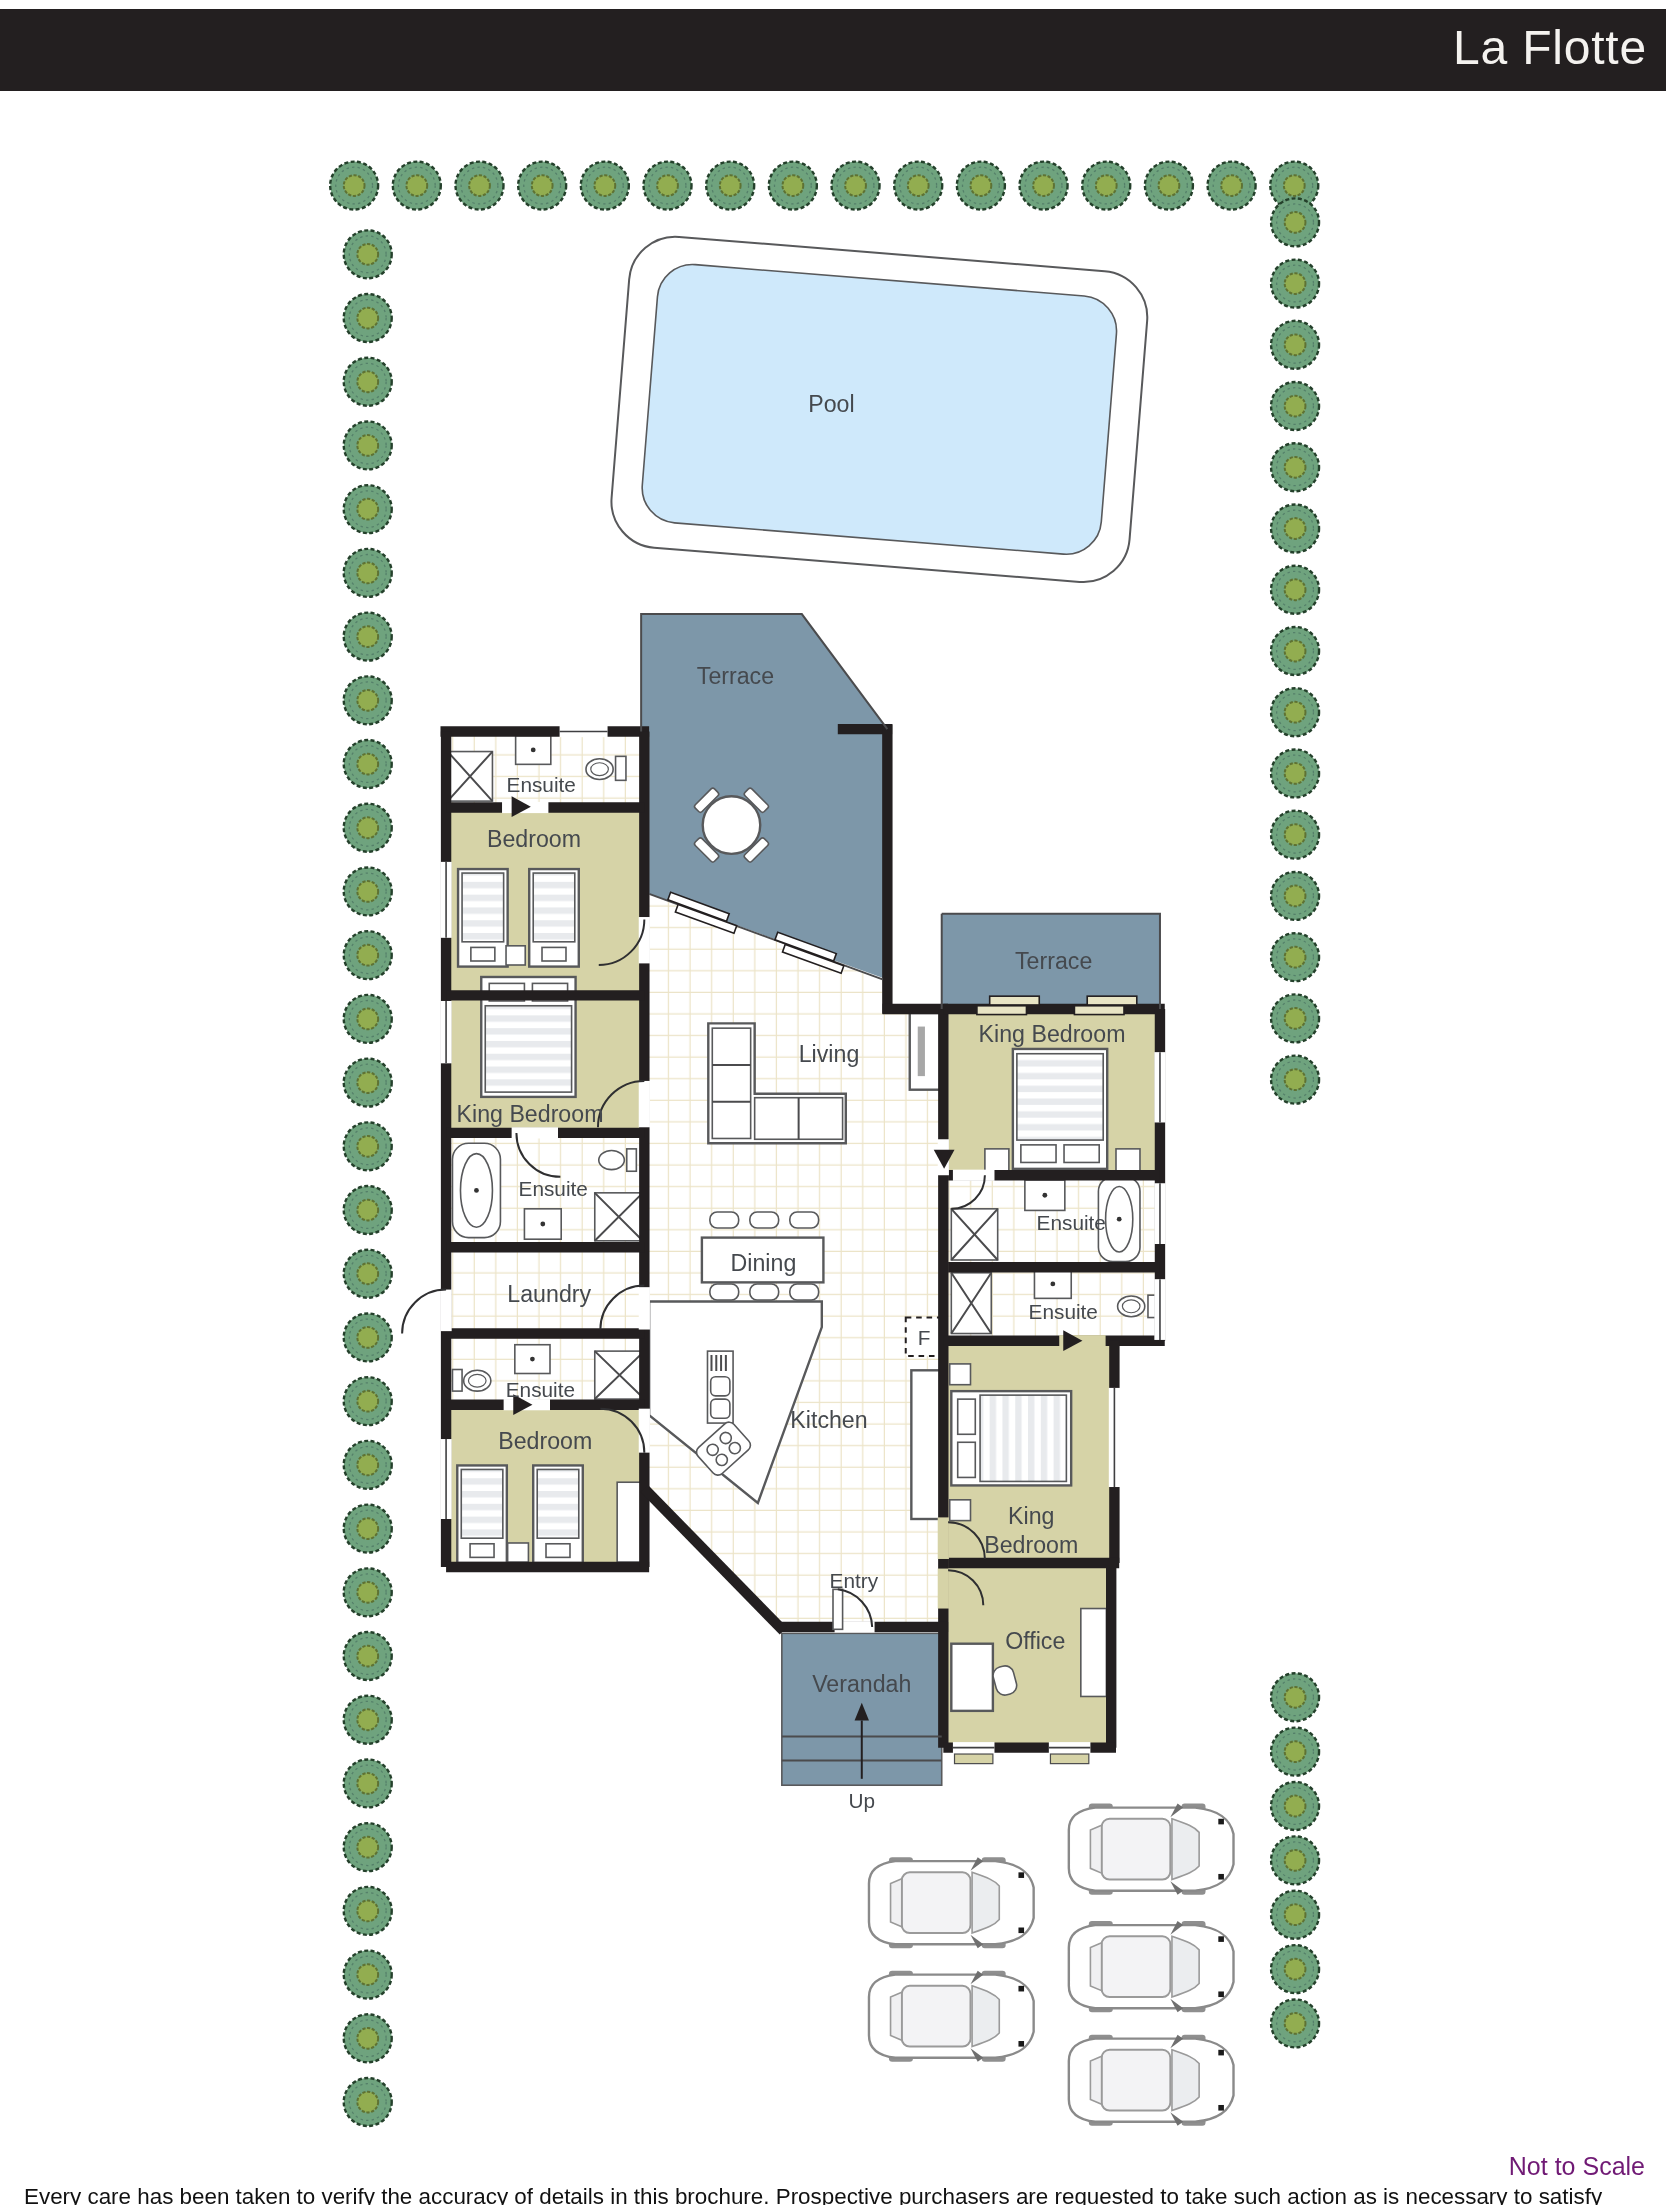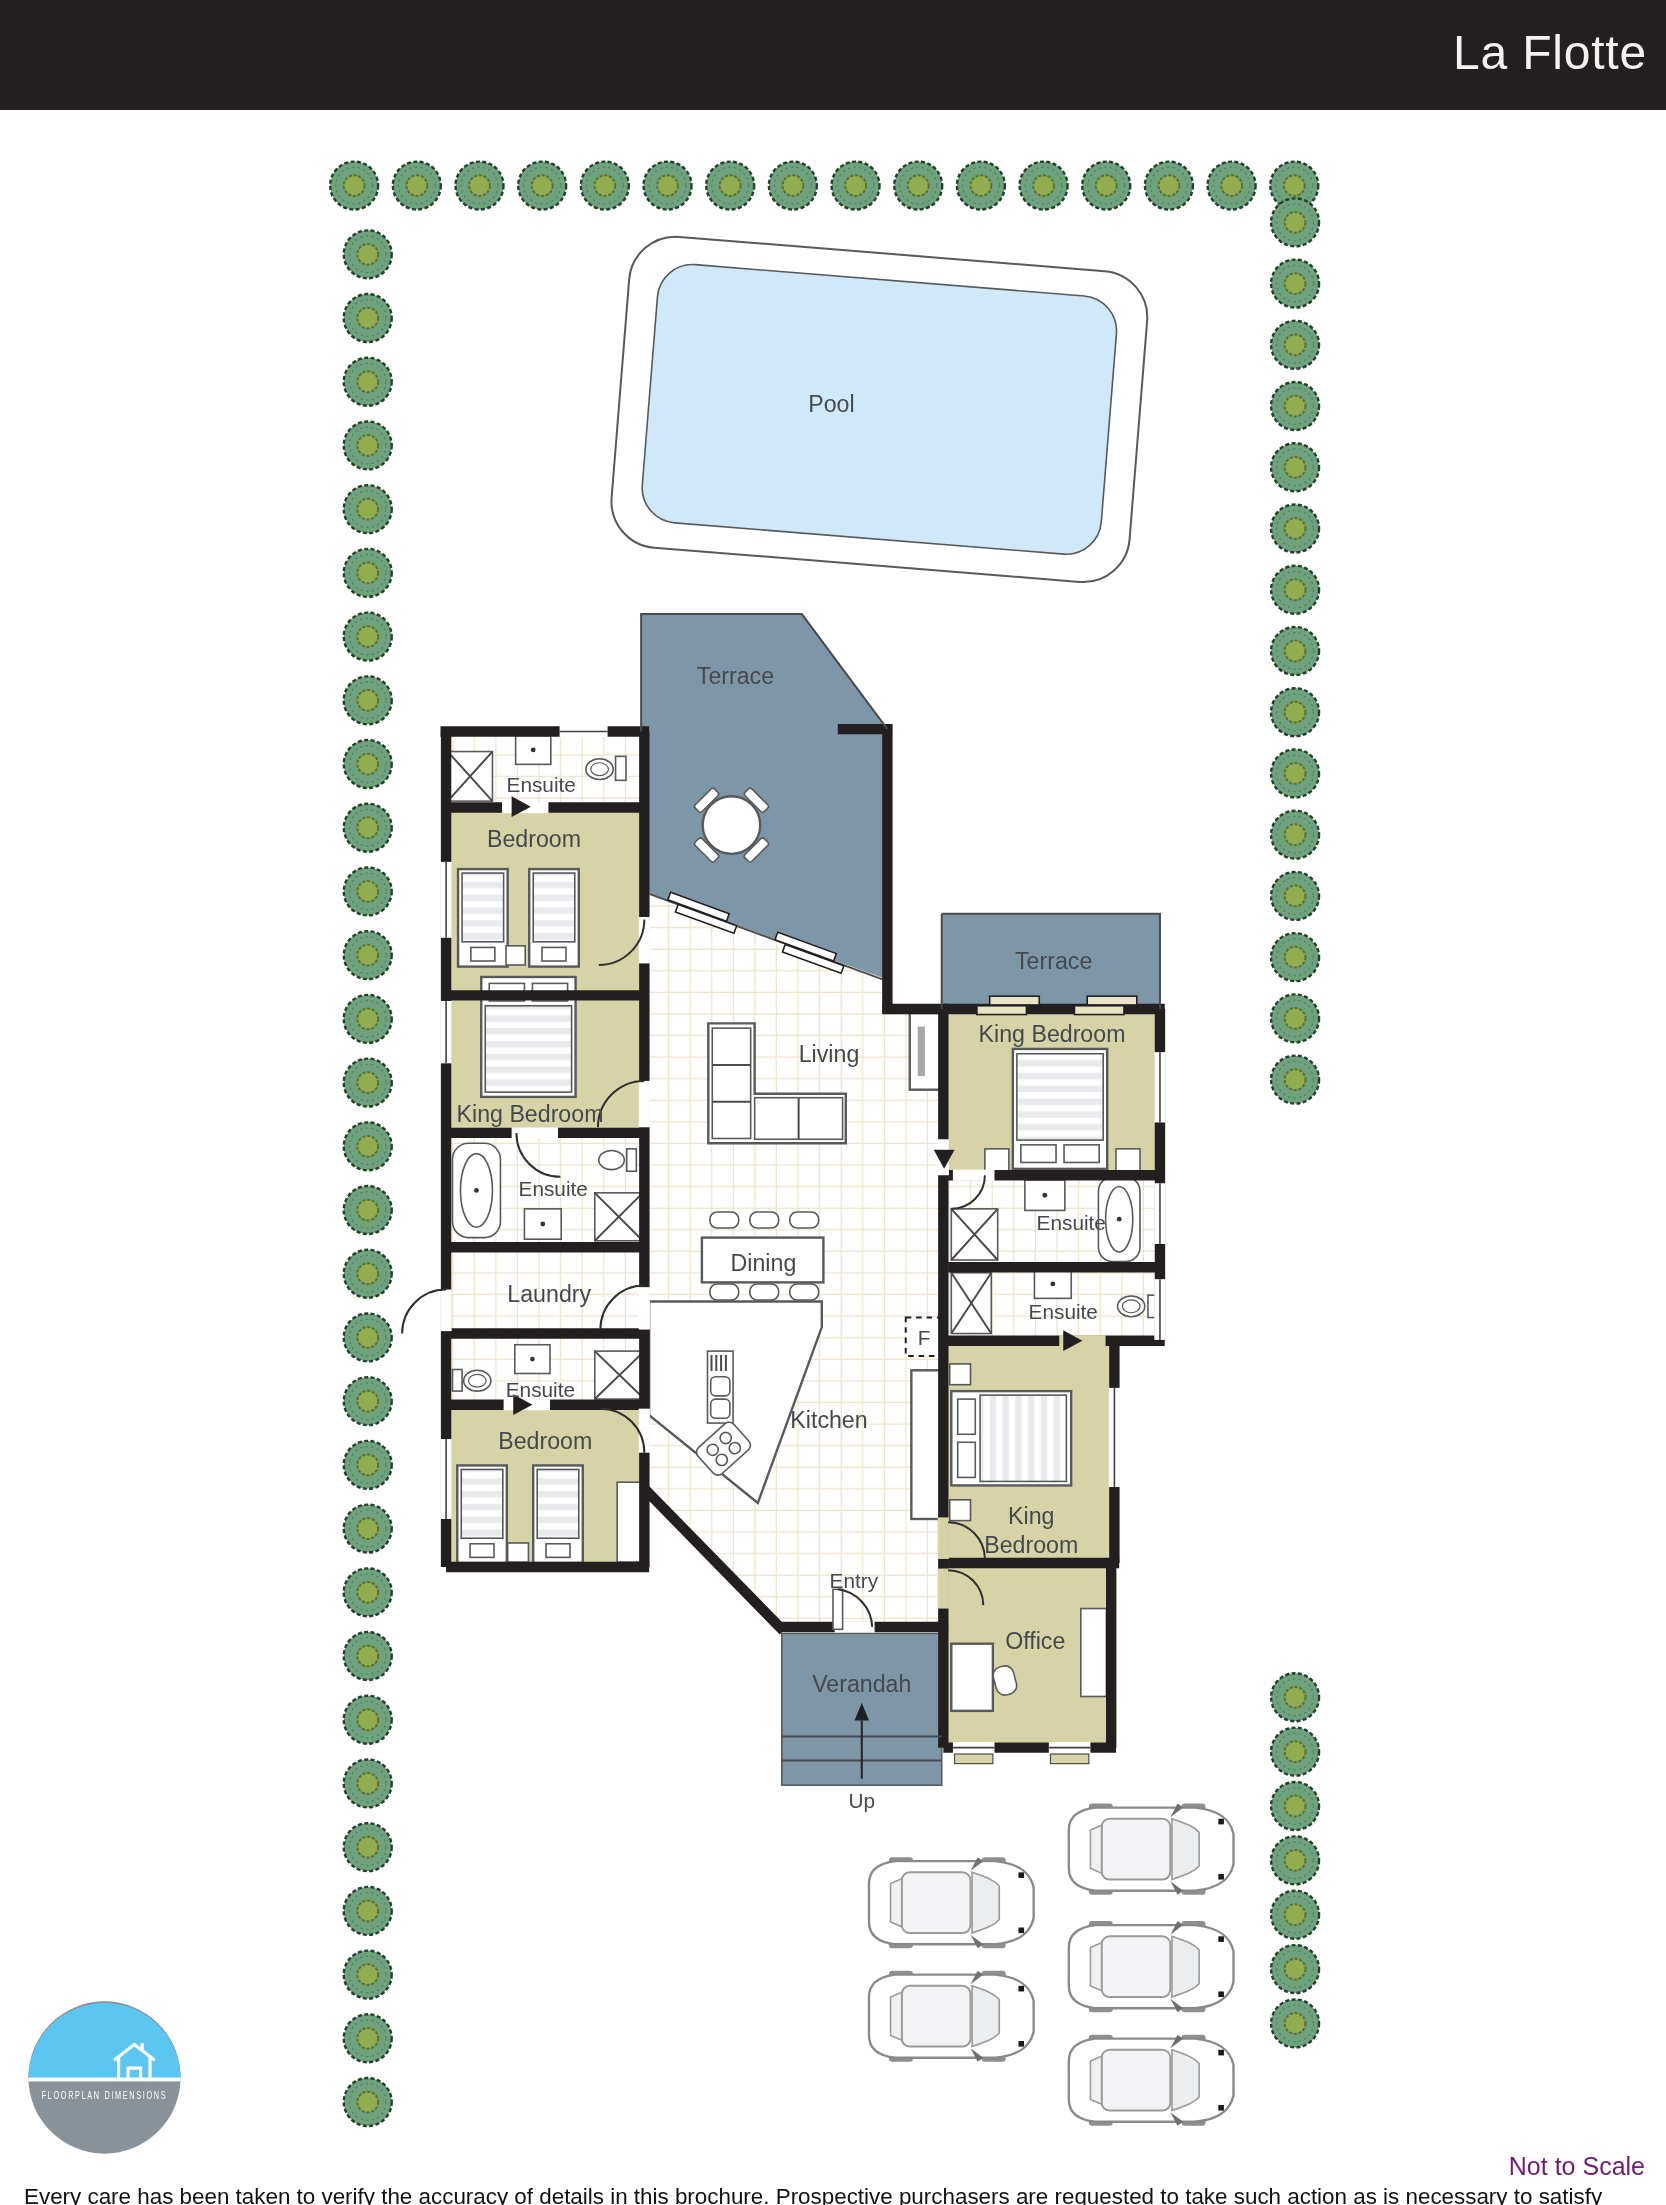--- a/index.html
+++ b/index.html
@@ -1,18 +1,18 @@
 <!DOCTYPE html>
 <html style="font-size:12.8px"><head>
 <meta charset="utf-8">
 <style>
   html,body{margin:0;padding:0;background:#fff;}
   body{font-family:"Liberation Sans", sans-serif;}
   .page{position:relative;width:1666px;height:2205px;background:#fff;overflow:hidden;}
-  header.bar{position:absolute;left:0;top:0;width:1666px;height:110px;background:#231f20;}
+  header.bar{position:absolute;left:0;top:9px;width:1666px;height:82px;background:#231f20;}
   header.bar h1{margin:0;position:absolute;right:19px;top:50%;transform:translateY(-54%);
     color:#f4f2ef;font-size:48px;font-weight:200;letter-spacing:0.8px;}
   svg.plan{position:absolute;left:0;top:0;width:1666px;height:2205px;}
   .logo{position:absolute;left:25.6px;top:1999px;width:157px;height:157px;}
   .footer-scale{position:absolute;right:21px;top:2152px;font-size:25px;color:#701a75;}
   .footer-disclaimer{position:absolute;left:24px;top:2184px;width:1623px;font-size:22.4px;color:#111;}
   text{font-family:"Liberation Sans", sans-serif;}
   .roomlabel{fill:#45494e;font-size:29px;}
   .roomlabel.small{font-size:26px;}
   .wall{stroke:#231f20;stroke-width:13;fill:none;stroke-linecap:butt;}
@@ -444,31 +444,18 @@
     <text class="roomlabel" x="955" y="1590" text-anchor="middle">Dining</text>
     <text class="roomlabel" x="1037" y="1786" text-anchor="middle">Kitchen</text>
     <text class="roomlabel small" x="1068" y="1986" text-anchor="middle">Entry</text>
     <text class="roomlabel" x="1078" y="2116" text-anchor="middle">Verandah</text>
     <text class="roomlabel" x="1295" y="2062" text-anchor="middle">Office</text>
     <text class="roomlabel small" x="1078" y="2262" text-anchor="middle">Up</text>
     <text class="roomlabel small" x="1156" y="1682" text-anchor="middle">F</text>
   </g>
 </svg>
 
-<div class="logo">
-  <svg viewBox="0 0 200 200" width="157" height="157">
-    <circle cx="100" cy="100" r="97" fill="#8a9299"></circle>
-    <path d="M3,102 A97,97 0 0 1 197,102 Z" fill="#5ac6f1"></path>
-    <rect x="3" y="100" width="194" height="5" fill="#ffffff"></rect>
-    <g stroke="#ffffff" stroke-width="4" fill="none">
-      <path d="M118,100 V74 M158,100 V74 M112,78 L138,58 L164,78"></path>
-      <path d="M148,66 V56"></path>
-      <path d="M130,100 V88 H146 V100"></path>
-    </g>
-    <text x="100" y="127" text-anchor="middle" fill="#ffffff" font-size="13" letter-spacing="3" textLength="160" lengthAdjust="spacingAndGlyphs">FLOORPLAN DIMENSIONS</text>
-  </svg>
-</div>
 
 <div class="footer-scale">Not to Scale</div>
 <div class="footer-disclaimer">Every care has been taken to verify the accuracy of details in this brochure. Prospective purchasers are requested to take such action as is necessary to satisfy themselves of any pertinent matters</div>
 
 </div>
 
 
 </body></html>

